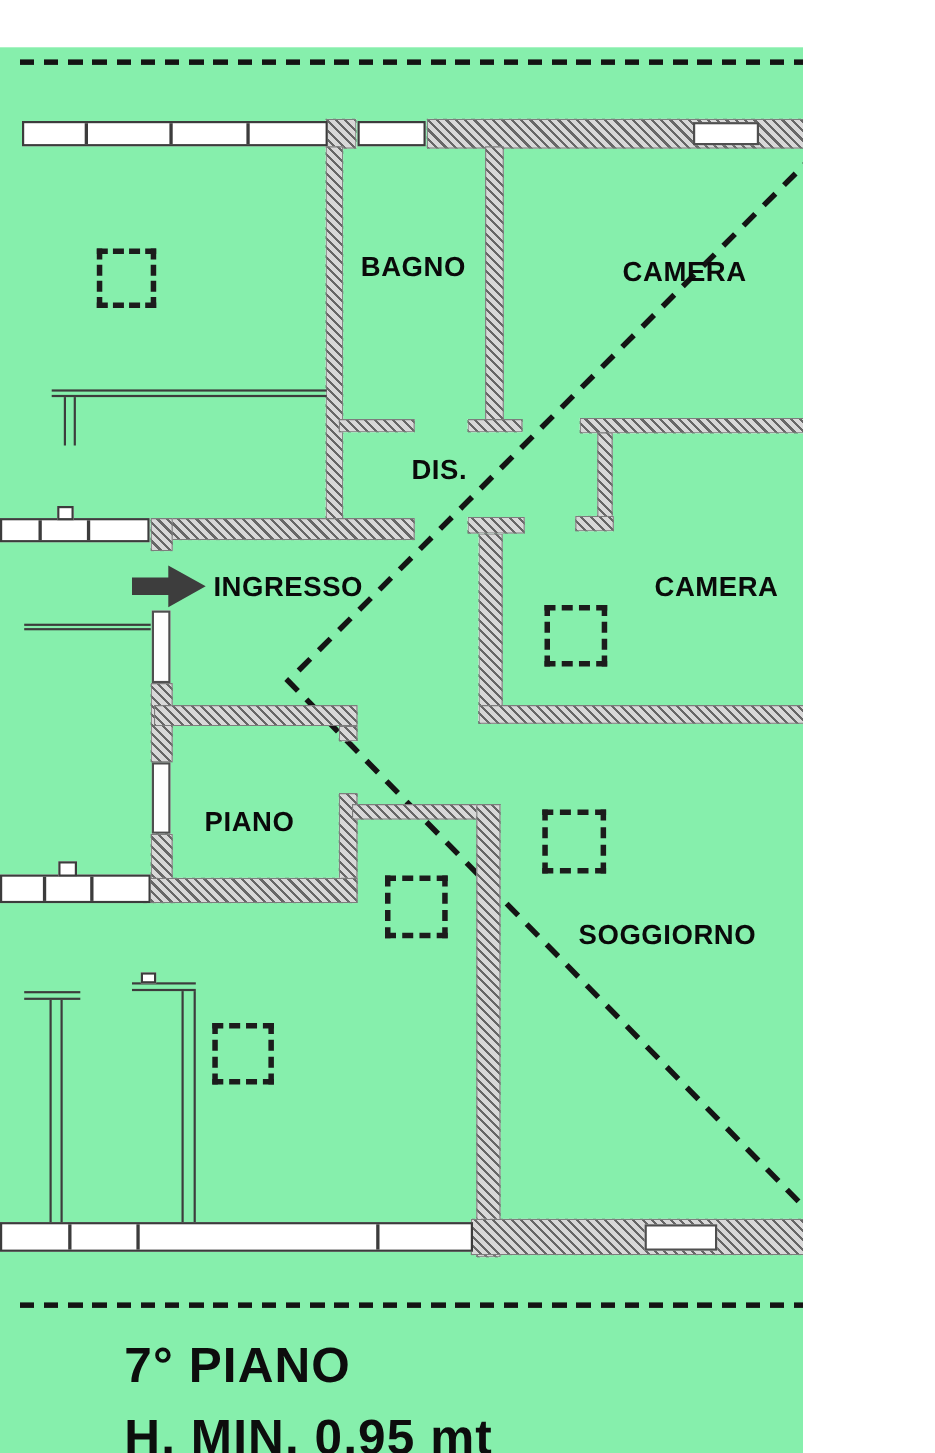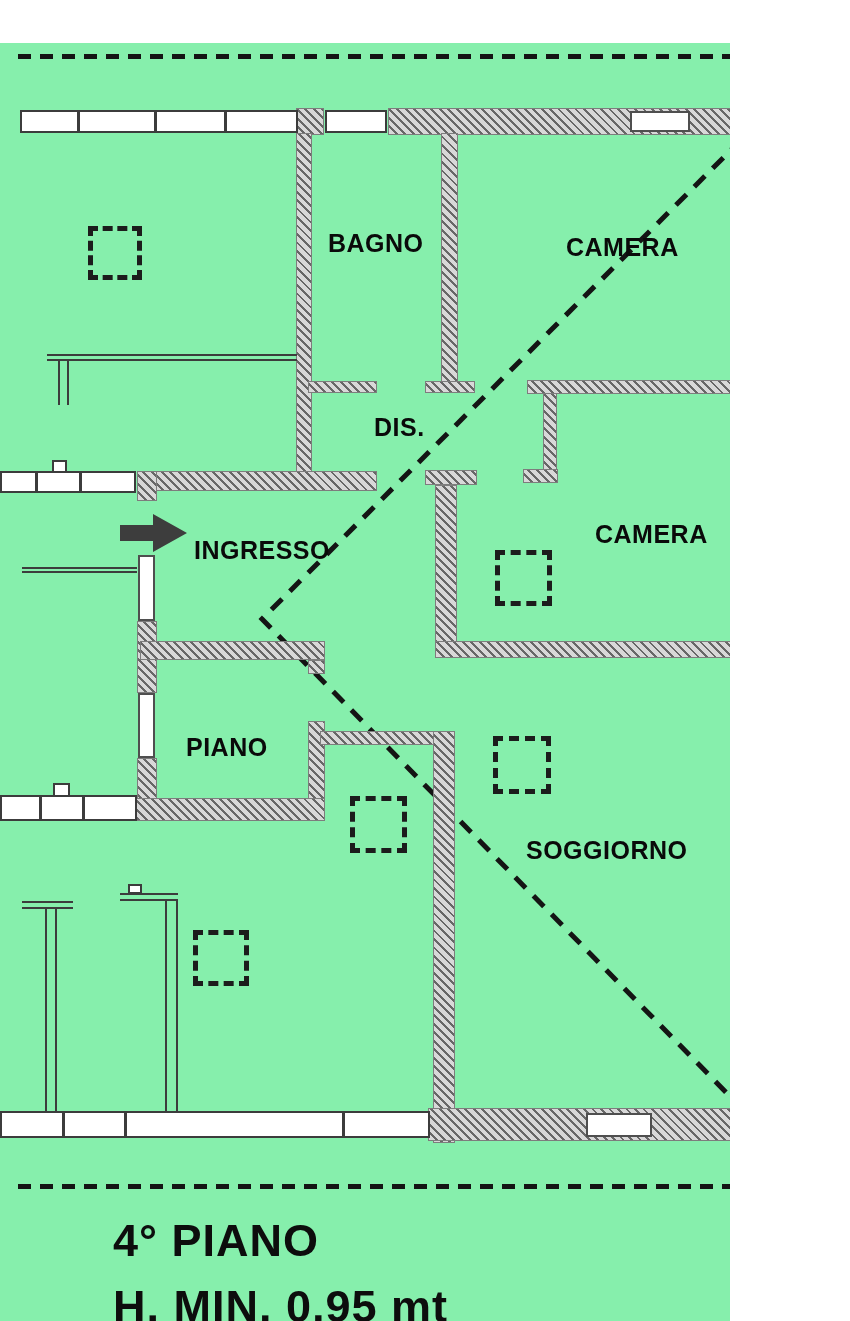--- a/index.html
+++ b/index.html
@@ -134,22 +134,22 @@
 
   <div class="dsq" style="left:88px;top:183px;width:54px;height:54px;"></div>
   <div class="dsq" style="left:495px;top:507px;width:57px;height:56px;"></div>
   <div class="dsq" style="left:493px;top:693px;width:58px;height:58px;"></div>
   <div class="dsq" style="left:350px;top:753px;width:57px;height:57px;"></div>
   <div class="dsq" style="left:193px;top:887px;width:56px;height:56px;"></div>
 
   <div class="room-label" style="left:328px;top:186px;">BAGNO</div>
   <div class="room-label" style="left:566px;top:190px;">CAMERA</div>
   <div class="room-label" style="left:374px;top:370px;">DIS.</div>
-  <div class="room-label" style="left:194px;top:493px;">INGRESSO</div>
+  <div class="room-label" style="left:194px;top:477px;">INGRESSO</div>
   <div class="room-label" style="left:595px;top:477px;">CAMERA</div>
   <div class="room-label" style="left:186px;top:690px;">PIANO</div>
   <div class="room-label" style="left:526px;top:793px;text-align:right;">SOGGIORNO</div>
 
-  <div class="title" style="left:113px;top:1172px;">4° PIANO</div>
+  <div class="title" style="left:113px;top:1172px;">7° PIANO</div>
   <div class="title" style="left:113px;top:1238px;">H. MIN. 0,95 mt</div>
 
   <div class="scan-edge"></div>
 </div>
 
 </body></html>

